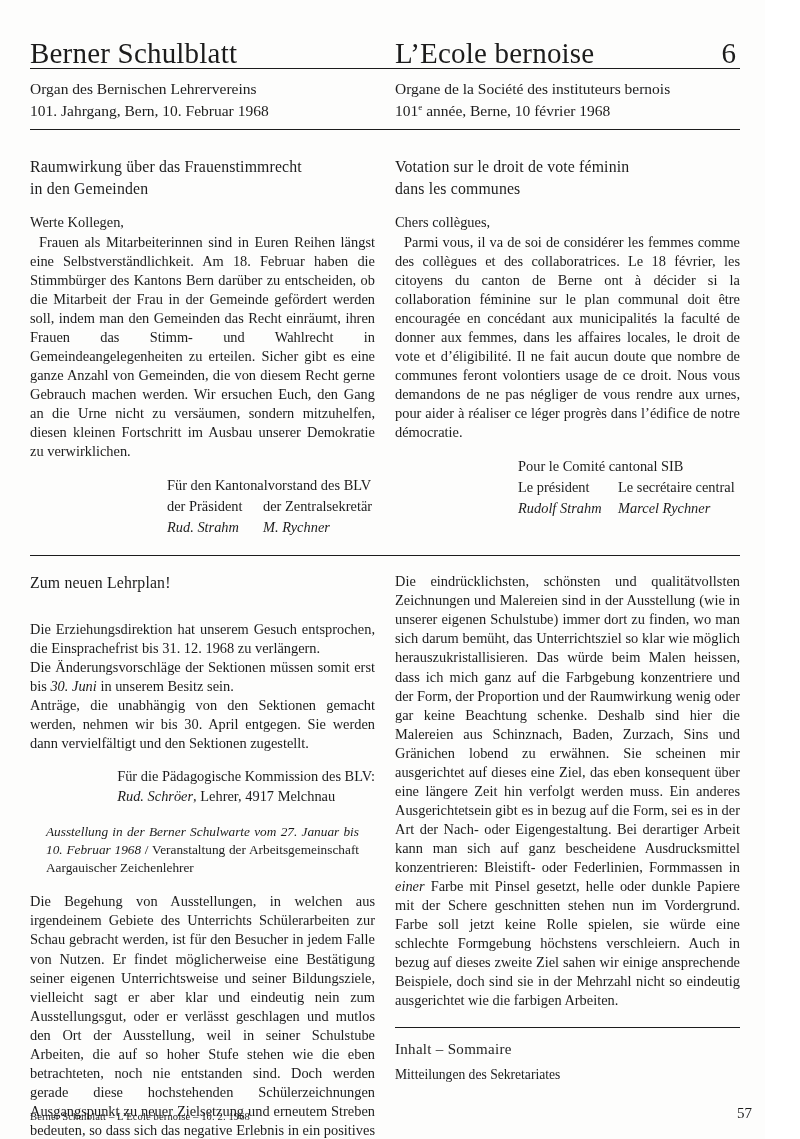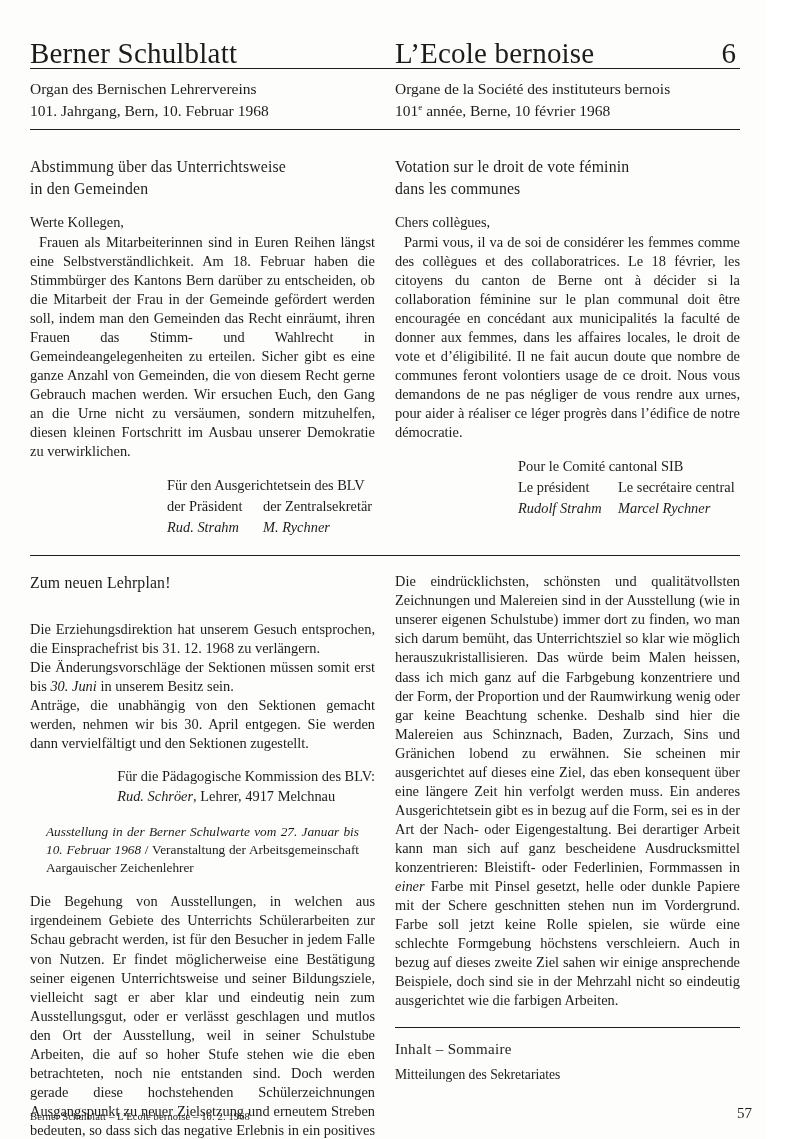--- a/index.html
+++ b/index.html
@@ -232,29 +232,29 @@
         <div>Organe de la Société des instituteurs bernois</div>
         <div>101<sup style="font-size:9px">e</sup> année, Berne, 10 février 1968</div>
       </div>
     </div>
 
     <div class="rule-thin"></div>
 
     <div class="cols">
       <div class="col left">
         <h2 class="art-title">
-          <span>Abstimmung über das Unterrichtsweise</span><br>
+          <span>Raumwirkung über das Frauenstimmrecht</span><br>
           <span>in den Gemeinden</span>
         </h2>
         <p class="body salut">Werte Kollegen,</p>
         <p class="body indent">Frauen als Mitarbeiterinnen sind in Euren Reihen längst eine Selbstverständlichkeit. Am 18. Februar haben die Stimmbürger des Kantons Bern darüber zu entscheiden, ob die Mitarbeit der Frau in der Gemeinde gefördert werden soll, indem man den Gemeinden das Recht einräumt, ihren Frauen das Stimm- und Wahlrecht in Gemeindeangelegenheiten zu erteilen. Sicher gibt es eine ganze Anzahl von Gemeinden, die von diesem Recht gerne Gebrauch machen werden. Wir ersuchen Euch, den Gang an die Urne nicht zu versäumen, sondern mitzuhelfen, diesen kleinen Fortschritt im Ausbau unserer Demokratie zu verwirklichen.</p>
         <div class="sig">
           <div class="sig-row">
             <div class="sig-inner">
-              <div>Für den Ausgerichtetsein des BLV</div>
+              <div>Für den Kantonalvorstand des BLV</div>
               <div class="sig-cols">
                 <span>der Präsident</span>
                 <span>der Zentralsekretär</span>
               </div>
               <div class="sig-cols">
                 <span><i>Rud. Strahm</i></span>
                 <span><i>M. Rychner</i></span>
               </div>
             </div>
           </div>

